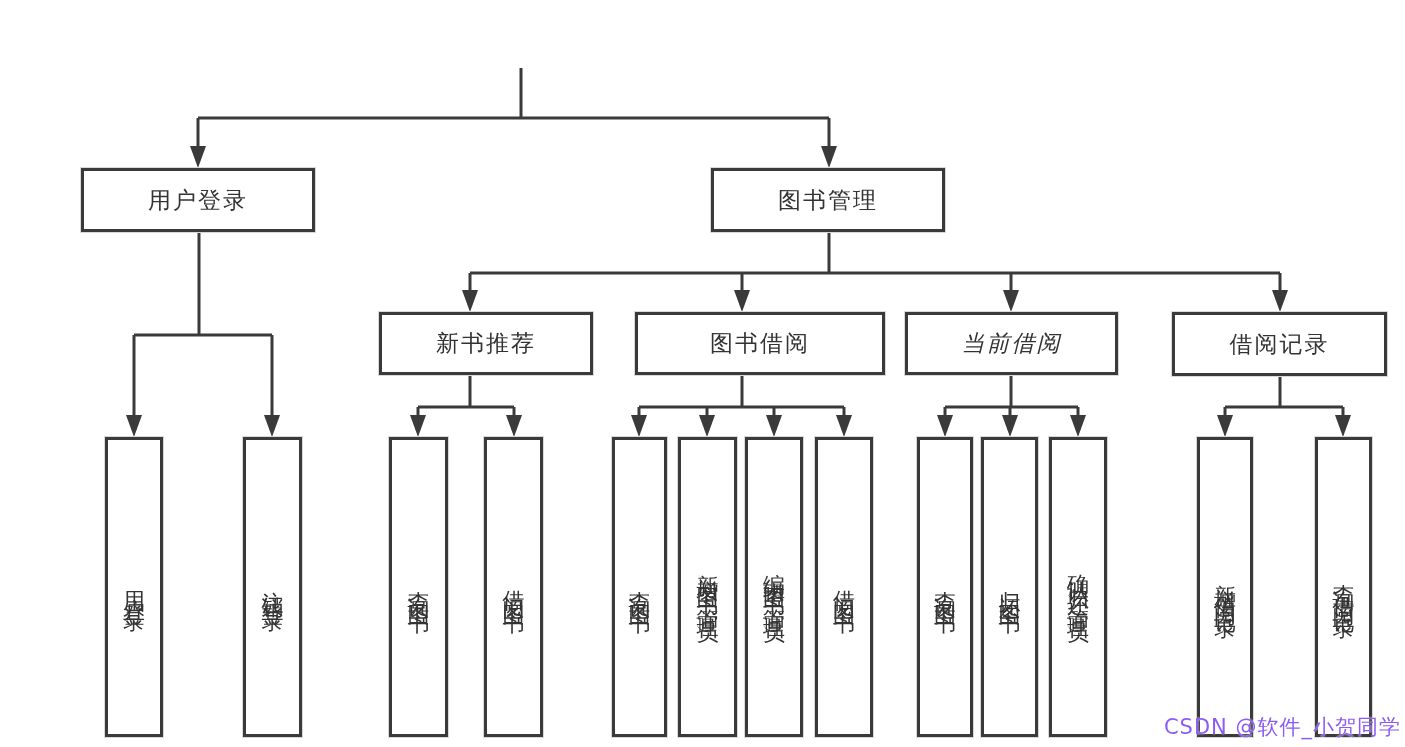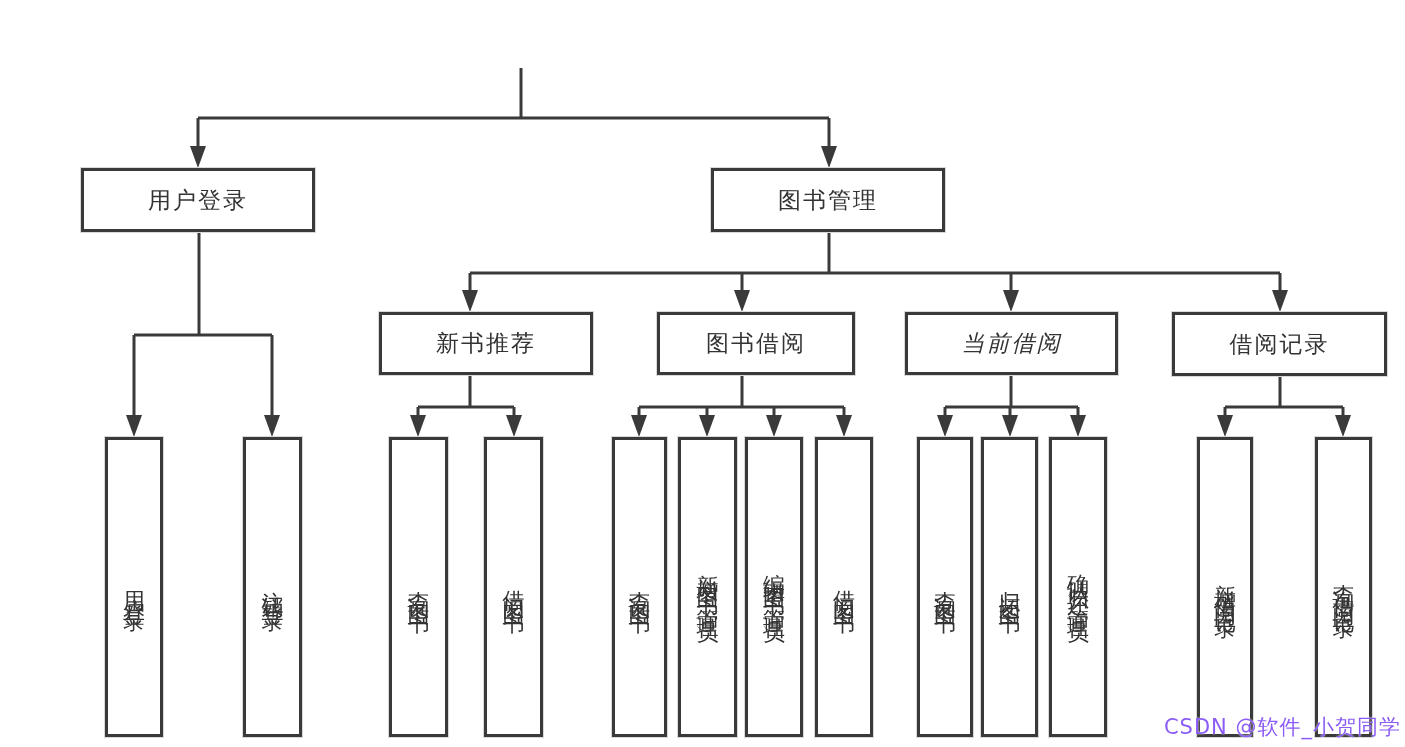--- a/index.html
+++ b/index.html
@@ -124,21 +124,21 @@
   <div class="node" style="left:81px; top:168px; width:234px; height:64px;">
     <span>用户登录</span>
   </div>
   <div class="node" style="left:711px; top:168px; width:234px; height:64px;">
     <span>图书管理</span>
   </div>
 
   <div class="node" style="left:363px; top:312px; width:214px; height:63px;margin-left:16px;">
     <span>新书推荐</span>
   </div>
-  <div class="node" style="left:657px; top:312px; width:198px; height:63px;">
+  <div class="node" style="left:635px; top:312px; width:250px; height:63px;">
     <span>图书借阅</span>
   </div>
   <div class="node" style="left:905px; top:312px; width:213px; height:63px;font-style:italic;">
     <span>当前借阅</span>
   </div>
   <div class="node" style="left:1172px; top:312px; width:215px; height:64px;">
     <span>借阅记录</span>
   </div>
 
   <div class="node leaf" style="left:105px; width:58px;">

